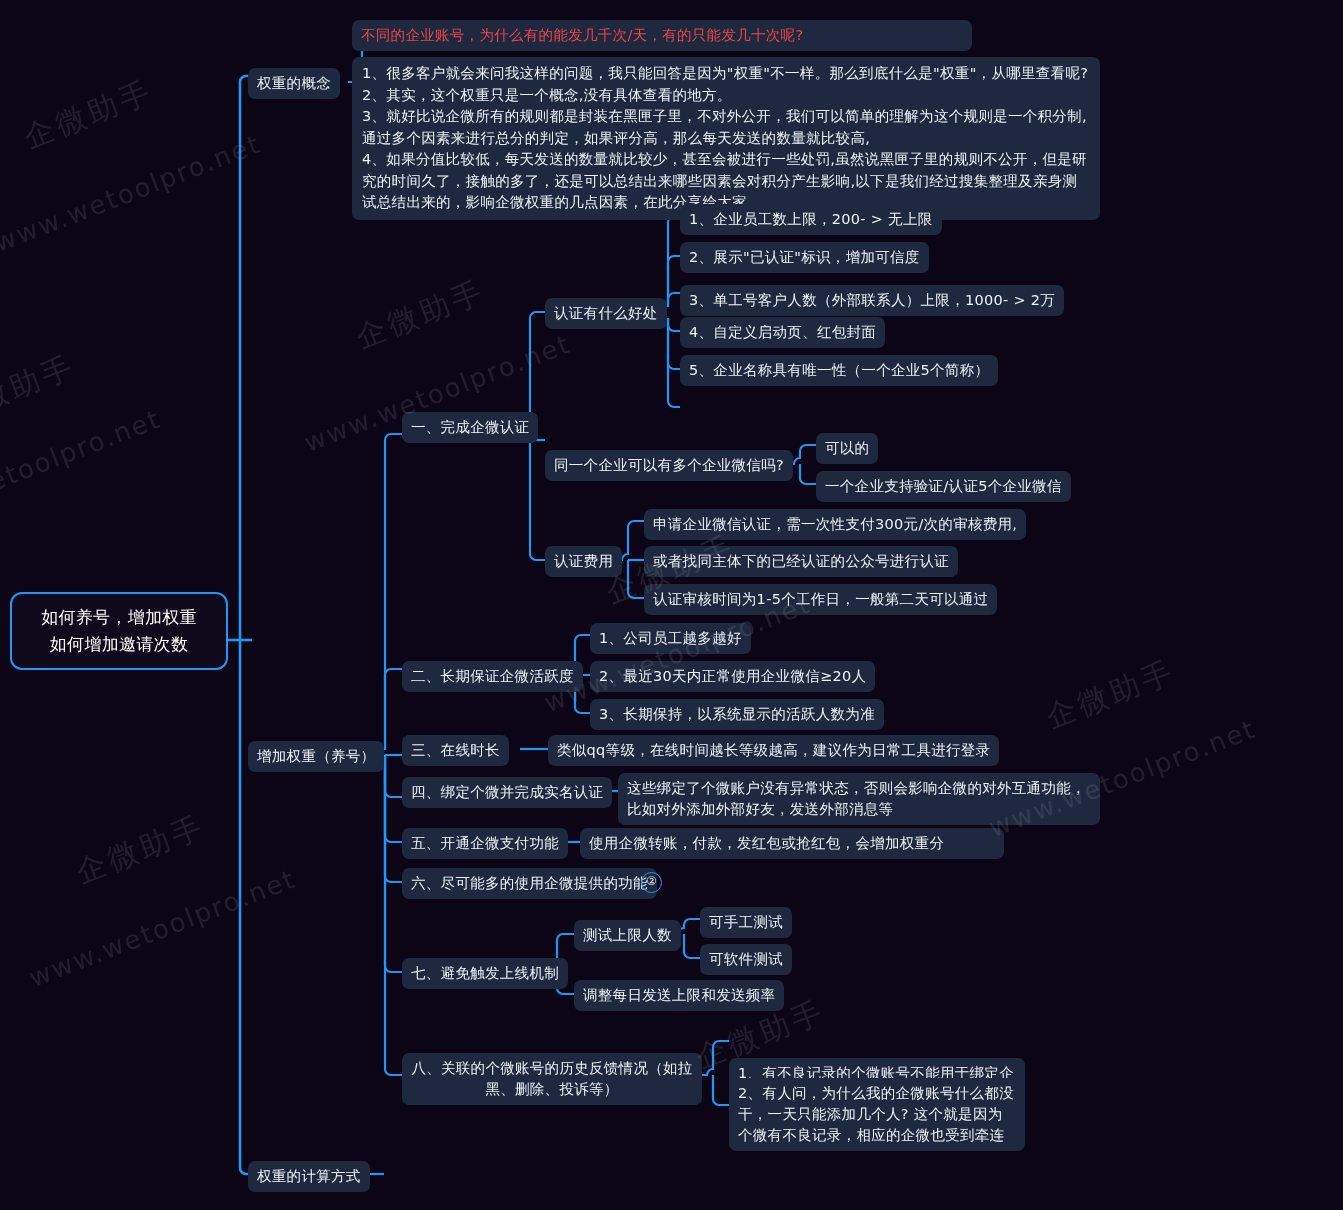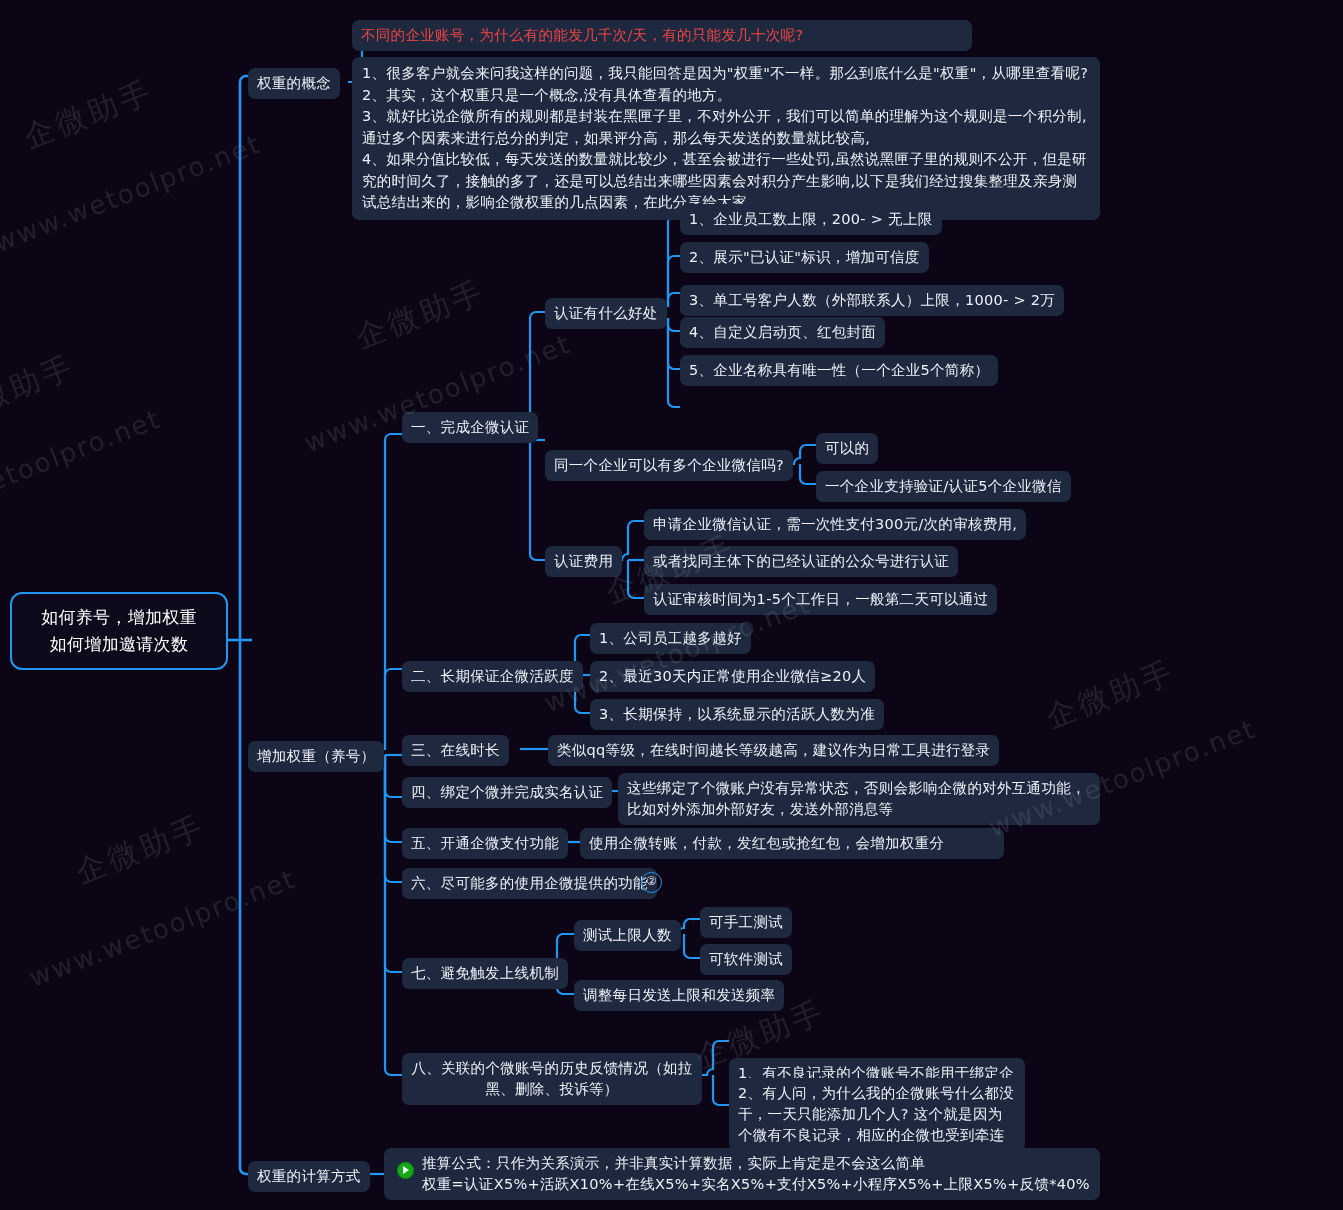--- a/index.html
+++ b/index.html
@@ -225,19 +225,14 @@
   <div class="node" style="left:574px;top:920px;">测试上限人数</div>
   <div class="node" style="left:700px;top:907px;">可手工测试</div>
   <div class="node" style="left:700px;top:944px;">可软件测试</div>
   <div class="node" style="left:574px;top:980px;">调整每日发送上限和发送频率</div>
 
   <div class="node wrap center" style="left:402px;top:1053px;width:300px;">八、关联的个微账号的历史反馈情况（如拉黑、删除、投诉等）</div>
   <div class="node wrap" style="left:729px;top:1022px;width:296px;margin-top:36px;">1、有不良记录的个微账号不能用于绑定企微账号，否则会影响企微的整体权重</div>
   <div class="node wrap" style="left:729px;top:1078px;width:296px;">2、有人问，为什么我的企微账号什么都没干，一天只能添加几个人? 这个就是因为个微有不良记录，相应的企微也受到牵连</div>
 
   <div class="node" style="left:248px;top:1161px;">权重的计算方式</div>
-  <div class="node wrap" style="left:384px;top:1148px;width:716px;padding-left:38px;">
-    <span class="playicon" style="left:13px;top:14px;"></span>
-    <div>推算公式：只作为关系演示，并非真实计算数据，实际上肯定是不会这么简单</div>
-    <div>权重=认证X5%+活跃X10%+在线X5%+实名X5%+支付X5%+小程序X5%+上限X5%+反馈*40%</div>
-  </div>
 
 </div>
 
 </body></html>

